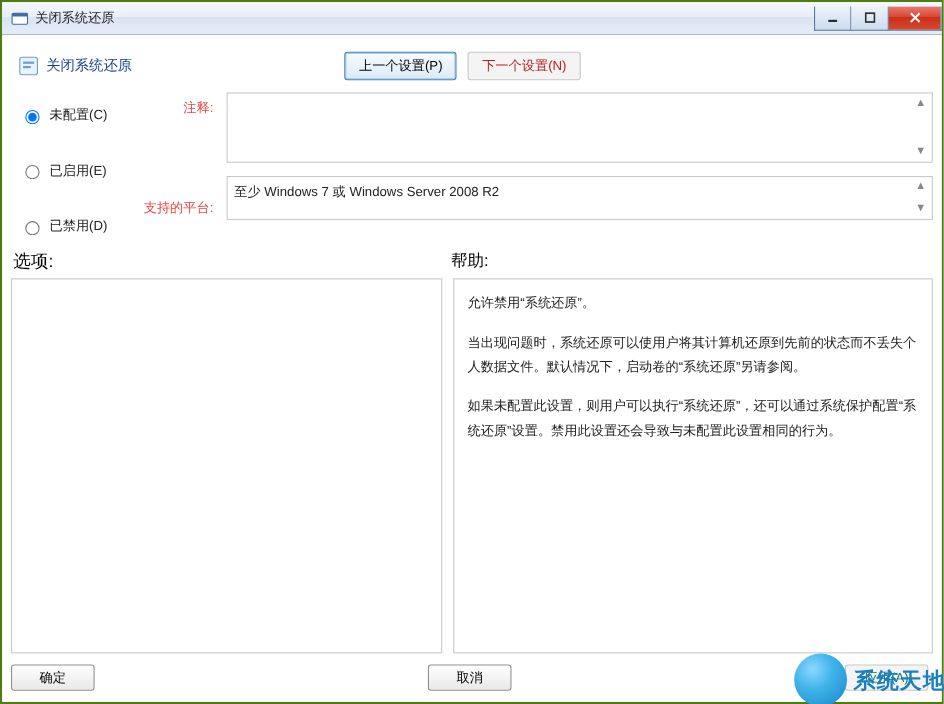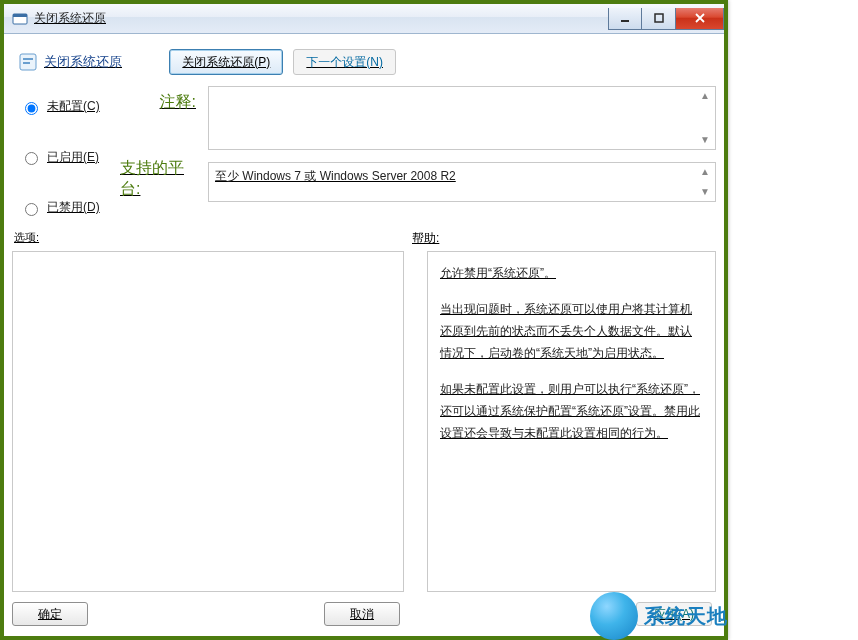--- a/index.html
+++ b/index.html
@@ -1,50 +1,50 @@
 <!DOCTYPE html>
 <html><head>
 <meta charset="utf-8">
 <style>
   * { box-sizing: border-box; }
   html, body { margin: 0; padding: 0; font-family: "Microsoft YaHei", "Segoe UI", Tahoma, sans-serif; font-size: 12px; background: #fff; }
-  .window { width: 728px; height: 640px; position: relative; border: 4px solid #4d7c0f; box-shadow: 0 0 4px rgba(0,0,0,0.3); display: flex; flex-direction: column; background:#fff;text-decoration:underline;}
+  .window { width: 858px; height: 640px; position: relative; border: 2px solid #4d7c0f; box-shadow: 0 0 4px rgba(0,0,0,0.3); display: flex; flex-direction: column; background:#fff;}
   .titlebar { height: 30px; background: linear-gradient(to bottom, #f6f9fd 0%, #e8eef7 45%, #d9e4f1 46%, #e4ecf7 100%); display: flex; align-items: center; padding-left: 8px; border-bottom: 1px solid #9fb6cf; }
   .titlebar .title-icon { width:16px; height:16px; margin-right:6px; display:inline-flex; align-items:center; justify-content:center;}
   .titlebar .title-text { color:#1f1f1f; font-size:12px; }
   .winbtns { margin-left:auto; display:flex; height:22px;}
   .winbtn { width:34px; height:22px; border:1px solid #5e7a9b; border-top:none; display:flex; align-items:center; justify-content:center; font-size:12px; }
   .winbtn.min { background: linear-gradient(to bottom,#eef3fa,#cddcee); border-top-left-radius:0; }
   .winbtn.max { background: linear-gradient(to bottom,#eef3fa,#cddcee); border-left:none;}
   .winbtn.close { width:48px; background: linear-gradient(to bottom,#e67b6f,#d9472e 45%,#c93018 46%,#d9472e); color:#fff; border-left:none; border-top-right-radius:0; font-weight:bold;}
   .chrome-body { flex:1; padding:8px 8px 8px 8px; background:#fff; overflow:hidden; display:flex; flex-direction:column;}
   .header-row { display:flex; align-items:center; height:40px;}
   .header-left { display:flex; align-items:center; gap:6px; padding-left:6px;}
   .header-icon { width:20px; height:20px; }
   .header-title { font-size:13px; color:#15428b;}
   .header-nav { margin-left:auto; display:flex; gap:10px; padding-right:320px;}
   .nav-btn { height:26px; padding:0 12px; border:1px solid #8f8f8f; border-radius:3px; background:linear-gradient(to bottom,#fff,#e8e8e8); font-size:12px; display:inline-flex; align-items:center;}
   .nav-btn.primary { border:1px solid #3c7fb1; background:linear-gradient(to bottom,#f7fbff,#dceaf7); box-shadow:0 0 0 1px #a6d0ec inset;}
-  .nav-btn.disabled { color:#0369a1; border:1px solid #c7c7c7; background:#f4f4f4;}
+  .nav-btn.disabled { color:#b91c1c; border:1px solid #c7c7c7; background:#f4f4f4;}
   .upper { display:flex; margin-top:4px; gap:8px; height:130px;}
   .state-col { width:100px; padding:12px 6px 0 8px; display:flex; flex-direction:column; gap:14px;justify-content:space-between;}
   .radio-row { display:flex; align-items:center; gap:6px; font-size:12px; color:#222;}
   input[type=radio]{ width:13px; height:13px;}
   .meta-col { flex:0 0 80px; width:80px; padding-top:6px; display:flex; flex-direction:column; justify-content:space-between; align-items:flex-end;}
-  .meta-label { font-size:16px; color:#4d7c0f; padding-right:4px;}
+  .meta-label { font-size:12px; color:#ef4444; padding-right:4px;}
   .fields-col { flex:1; display:flex; flex-direction:column; gap:12px;}
   .textbox { border:1px solid #c9c9c9; background:#fff; font-size:12px; color:#222; padding:4px 6px; position:relative;}
   .textbox.comment { height:64px;}
   .textbox.platform { height:40px; line-height:18px;}
   .scroll-affordance { position:absolute; right:2px; top:2px; bottom:2px; width:16px; display:flex; flex-direction:column; justify-content:space-between; color:#555; font-size:10px; opacity:0.7;}
   .scroll-affordance .arrow { height:14px; text-align:center; line-height:14px;}
   .section-labels { display:flex; margin:14px 0 4px 2px;}
-  .section-labels .lab-left { width:398px; font-size:11px;}
-  .section-labels .lab-right { font-size:12px;}
-  .panels { display:flex; gap:23px; flex:1; min-height:0;border-radius:13px;}
+  .section-labels .lab-left { width:398px; font-size:16px;}
+  .section-labels .lab-right { font-size:15px;}
+  .panels { display:flex; gap:10px; flex:1; min-height:0;border-radius:13px;}
   .panel { border:1px solid #c9c9c9; background:#fff; padding:10px 12px; font-size:12px; color:#222; line-height:22px; overflow:hidden; position:relative;}
   .panel.options { width:392px;}
   .panel.help { flex:1;}
   .help-body p{ margin:0 0 14px 0;}
   .footer { display:flex; justify-content:space-between; gap:10px; padding:10px 4px 2px 0;}
   .footer .btn { width:76px; height:24px; border:1px solid #8f8f8f; border-radius:3px; background:linear-gradient(to bottom,#fff,#e8e8e8); font-size:12px; display:inline-flex; align-items:center; justify-content:center;}
   .footer .btn.disabled { color:#0f766e; border:1px solid #c7c7c7; background:#f4f4f4;}
   .watermark { position:absolute; right:-4px; bottom:-4px; display:flex; align-items:center; gap:6px; pointer-events:none;}
   .watermark .globe { width:48px; height:48px; border-radius:50%; background: radial-gradient(circle at 35% 30%, #8fd7ff 0%, #3fb4ea 40%, #1784c7 100%);}
   .watermark .wm-text { color:#1a7fbf; font-size:20px; font-weight:bold; letter-spacing:1px;}
@@ -88,21 +88,21 @@
         <span class="header-icon">
           <svg width="20" height="20" viewBox="0 0 20 20">
               <rect x="2" y="2" width="16" height="16" rx="2" fill="#eaf3fb" stroke="#6a9fcf"></rect>
               <rect x="5" y="6" width="10" height="2" fill="#6a9fcf"></rect>
               <rect x="5" y="10" width="7" height="2" fill="#6a9fcf"></rect>
             </svg>
         </span>
         <span class="header-title">关闭系统还原</span>
       </div>
       <div class="header-nav">
-        <button class="nav-btn primary">关闭系统还原(P)</button>
+        <button class="nav-btn primary">上一个设置(P)</button>
         <button class="nav-btn disabled">下一个设置(N)</button>
       </div>
     </div>
 
     <div class="upper">
       <div class="state-col">
         <label class="radio-row">
           <input type="radio" name="state" checked="" style="">
           <span>未配置(C)</span>
         </label>
@@ -142,21 +142,21 @@
     <div class="section-labels">
       <div class="lab-left">选项:</div>
       <div class="lab-right">帮助:</div>
     </div>
 
     <div class="panels">
       <div class="panel options"></div>
       <div class="panel help">
         <div class="help-body">
           <p>允许禁用“系统还原”。</p>
-          <p>当出现问题时，系统还原可以使用户将其计算机还原到先前的状态而不丢失个人数据文件。默认情况下，启动卷的“系统天地”为启用状态。</p>
+          <p>当出现问题时，系统还原可以使用户将其计算机还原到先前的状态而不丢失个人数据文件。默认情况下，启动卷的“系统还原”另请参阅。</p>
           <p>如果未配置此设置，则用户可以执行“系统还原”，还可以通过系统保护配置“系统还原”设置。禁用此设置还会导致与未配置此设置相同的行为。</p>
         </div>
       </div>
     </div>
 
     <div class="footer">
       <button class="btn">确定</button>
       <button class="btn">取消</button>
       <button class="btn disabled">应用(A)</button>
     </div>

